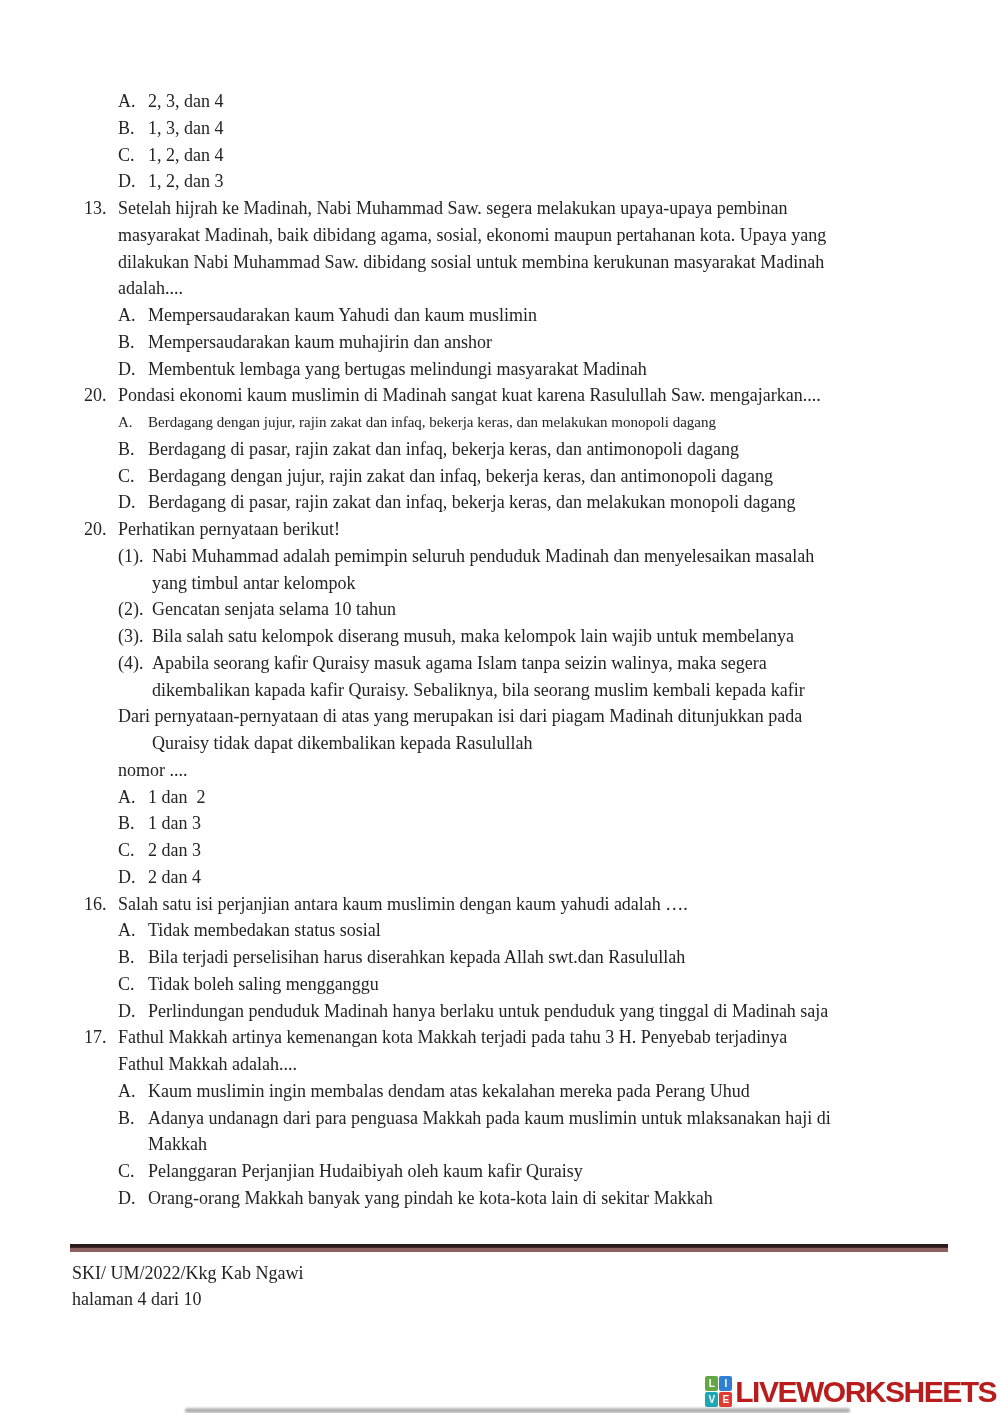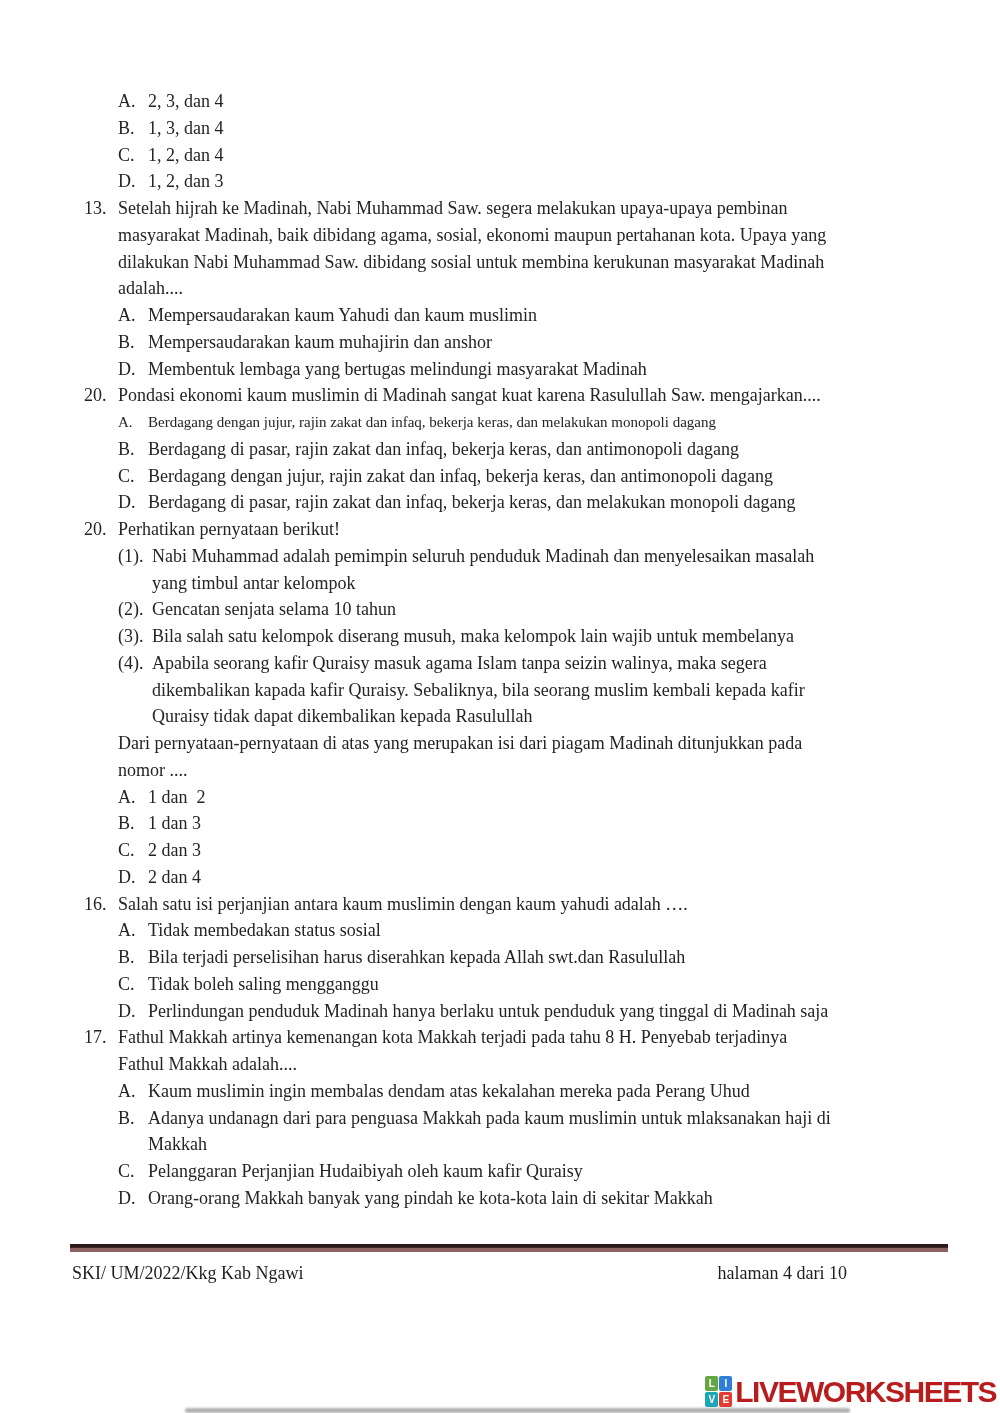--- a/index.html
+++ b/index.html
@@ -23,21 +23,21 @@
   .opt-label { display:inline-block; width:30px; }
   .opt-cont { padding-left:64px; }
   .row.small { font-size:15px; }
 
   
   .rule { position:absolute; top:1244px; left:70px; width:878px; height:8px;
           background:linear-gradient(to bottom,#2a1a1a 0 42%,#432626 42% 55%,#8d6263 55% 100%); }
 
   .footer { position:absolute; top:1260px; left:72px; width:775px;
             display:flex; justify-content:space-between;
-            font-size:18px; line-height:26px; color:#1f1f1f; }
+            font-size:18px; line-height:26px; color:#1f1f1f;flex-direction:column; }
 
   
   .brand { position:absolute; right:4px; bottom:6px; display:flex; align-items:center; gap:3px; }
   .brand-icon { display:grid; grid-template-columns:13px 13px; grid-auto-rows:15px; gap:1px; }
   .brand-tile { display:flex; align-items:center; justify-content:center;
                 color:#ffffff; font-family:"Liberation Sans",sans-serif;
                 font-weight:bold; font-size:10px; border-radius:2px; }
   .brand-text { font-family:"Liberation Sans","DejaVu Sans",sans-serif; font-weight:bold;
                 font-size:30px; letter-spacing:-1.5px; line-height:30px; }
 
@@ -74,37 +74,37 @@
         <div class="row opt-first"><span class="opt-label">D.</span><span class="rowtext">Berdagang di pasar, rajin zakat dan infaq, bekerja keras, dan melakukan monopoli dagang</span></div>
       </div>
       <div class="question">
         <div class="row"><span class="qnum">20.</span><span class="rowtext">Perhatikan pernyataan berikut!</span></div>
         <div class="row stmt-first"><span class="stmt-label">(1).</span><span class="rowtext">Nabi Muhammad adalah pemimpin seluruh penduduk Madinah dan menyelesaikan masalah</span></div>
         <div class="row stmt-cont"><span class="rowtext">yang timbul antar kelompok</span></div>
         <div class="row stmt-first"><span class="stmt-label">(2).</span><span class="rowtext">Gencatan senjata selama 10 tahun</span></div>
         <div class="row stmt-first"><span class="stmt-label">(3).</span><span class="rowtext">Bila salah satu kelompok diserang musuh, maka kelompok lain wajib untuk membelanya</span></div>
         <div class="row stmt-first"><span class="stmt-label">(4).</span><span class="rowtext">Apabila seorang kafir Quraisy masuk agama Islam tanpa seizin walinya, maka segera</span></div>
         <div class="row stmt-cont"><span class="rowtext">dikembalikan kapada kafir Quraisy. Sebaliknya, bila seorang muslim kembali kepada kafir</span></div>
+        <div class="row q-cont"><span class="rowtext">Dari pernyataan-pernyataan di atas yang merupakan isi dari piagam Madinah ditunjukkan pada</span></div>
         <div class="row stmt-cont"><span class="rowtext">Quraisy tidak dapat dikembalikan kepada Rasulullah</span></div>
-        <div class="row q-cont"><span class="rowtext">Dari pernyataan-pernyataan di atas yang merupakan isi dari piagam Madinah ditunjukkan pada</span></div>
         <div class="row q-cont"><span class="rowtext">nomor ....</span></div>
         <div class="row opt-first"><span class="opt-label">A.</span><span class="rowtext">1 dan  2</span></div>
         <div class="row opt-first"><span class="opt-label">B.</span><span class="rowtext">1 dan 3</span></div>
         <div class="row opt-first"><span class="opt-label">C.</span><span class="rowtext">2 dan 3</span></div>
         <div class="row opt-first"><span class="opt-label">D.</span><span class="rowtext">2 dan 4</span></div>
       </div>
       <div class="question">
         <div class="row"><span class="qnum">16.</span><span class="rowtext">Salah satu isi perjanjian antara kaum muslimin dengan kaum yahudi adalah ….</span></div>
         <div class="row opt-first"><span class="opt-label">A.</span><span class="rowtext">Tidak membedakan status sosial</span></div>
         <div class="row opt-first"><span class="opt-label">B.</span><span class="rowtext">Bila terjadi perselisihan harus diserahkan kepada Allah swt.dan Rasulullah</span></div>
         <div class="row opt-first"><span class="opt-label">C.</span><span class="rowtext">Tidak boleh saling mengganggu</span></div>
         <div class="row opt-first"><span class="opt-label">D.</span><span class="rowtext">Perlindungan penduduk Madinah hanya berlaku untuk penduduk yang tinggal di Madinah saja</span></div>
       </div>
       <div class="question">
-        <div class="row"><span class="qnum">17.</span><span class="rowtext">Fathul Makkah artinya kemenangan kota Makkah terjadi pada tahu 8 H. Penyebab terjadinya</span></div>
+        <div class="row"><span class="qnum">17.</span><span class="rowtext">Fathul Makkah artinya kemenangan kota Makkah terjadi pada tahu 3 H. Penyebab terjadinya</span></div>
         <div class="row q-cont"><span class="rowtext">Fathul Makkah adalah....</span></div>
         <div class="row opt-first"><span class="opt-label">A.</span><span class="rowtext">Kaum muslimin ingin membalas dendam atas kekalahan mereka pada Perang Uhud</span></div>
         <div class="row opt-first"><span class="opt-label">B.</span><span class="rowtext">Adanya undanagn dari para penguasa Makkah pada kaum muslimin untuk mlaksanakan haji di</span></div>
         <div class="row opt-cont"><span class="rowtext">Makkah</span></div>
         <div class="row opt-first"><span class="opt-label">C.</span><span class="rowtext">Pelanggaran Perjanjian Hudaibiyah oleh kaum kafir Quraisy</span></div>
         <div class="row opt-first"><span class="opt-label">D.</span><span class="rowtext">Orang-orang Makkah banyak yang pindah ke kota-kota lain di sekitar Makkah</span></div>
       </div>
     </div>
 
   <div class="rule"></div>

